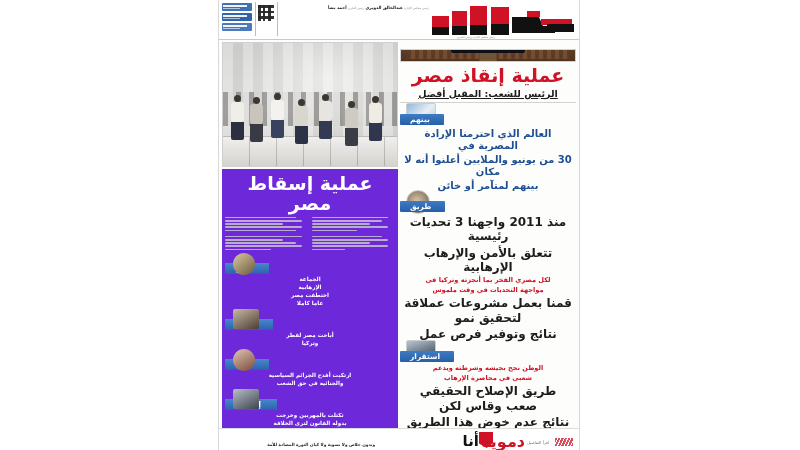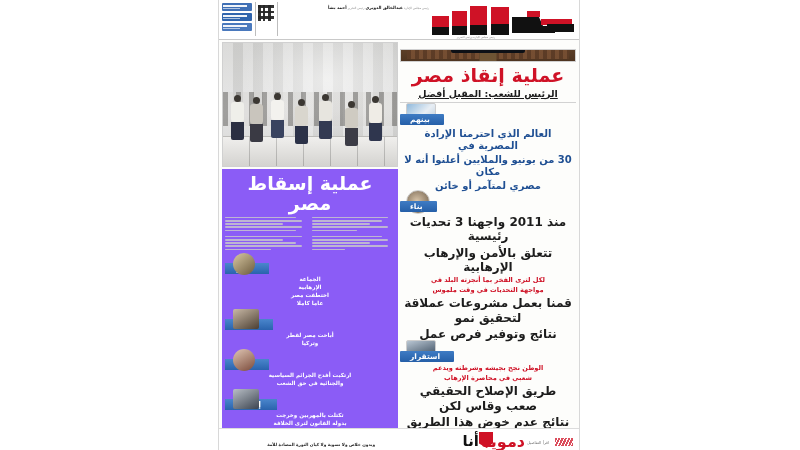--- a/index.html
+++ b/index.html
@@ -259,21 +259,21 @@
   .ptxt.blue { color: #1f4f93; font-size: 10px; }
   .ptxt.red  { color: #cf1226; font-size: 6.6px; }
   .ptxt.dark { color: #1c1c1c; font-size: 12px; }
   .byline {
     direction: rtl; text-align: left; font-size: 3.4px;
     color: #8b8b8b; margin: 2px 6px 0 0;
   }
 
   
   .dark-wrap {
-    position: relative; background: #8b5cf6; color: #f2f2f2;
+    position: relative; background: #6d28d9; color: #f2f2f2;
     flex: 1; margin-top: 2px; padding: 3px 3px 4px 3px;
     overflow: hidden;
   }
   .hl-dark {
     direction: rtl; text-align: center;
     color: #ffffff; font-weight: bold;
     font-size: 19px; line-height: 1.05; letter-spacing: -.3px;
     padding-top: 2px;
   }
   .dark-cols {
@@ -436,29 +436,29 @@
 
         <div class="hl-main">عملية إنقاذ مصر</div>
         <div class="hl-sub">الرئيس للشعب: المقبل أفضل</div>
         <div class="rule-thin"></div>
 
         <div class="sec">
           <div class="sec-thumb th-a"></div>
           <span class="sec-tag">بينهم</span>
           <div class="ptxt blue">العالم الذي احترمنا الإرادة المصرية في</div>
           <div class="ptxt blue">30 من يونيو والملايين أعلنوا أنه لا مكان</div>
-          <div class="ptxt blue">مصري لمتآمر أو خائن</div>
+          <div class="ptxt blue">بينهم لمتآمر أو خائن</div>
         </div>
 
         <div class="sec">
           <div class="sec-thumb th-b"></div>
-          <span class="sec-tag">بناء</span>
+          <span class="sec-tag">طريق</span>
           <div class="ptxt dark">منذ 2011 واجهنا 3 تحديات رئيسية</div>
           <div class="ptxt dark">تتعلق بالأمن والإرهاب الإرهابية</div>
-          <div class="ptxt red">لكل لترى الفخر بما أنجزته البلد في</div>
+          <div class="ptxt red">لكل مصري الفخر بما أنجزته وتركيا في</div>
           <div class="ptxt red">مواجهة التحديات في وقت ملموس</div>
           <div class="ptxt dark">قمنا بعمل مشروعات عملاقة لتحقيق نمو</div>
           <div class="ptxt dark">نتائج وتوفير فرص عمل</div>
         </div>
 
         <div class="sec">
           <div class="sec-thumb th-c"></div>
           <span class="sec-tag">استقرار</span>
           <div class="ptxt red">الوطن نجح بجيشه وشرطته ويدعم</div>
           <div class="ptxt red">شعبي في محاصرة الإرهاب</div>

